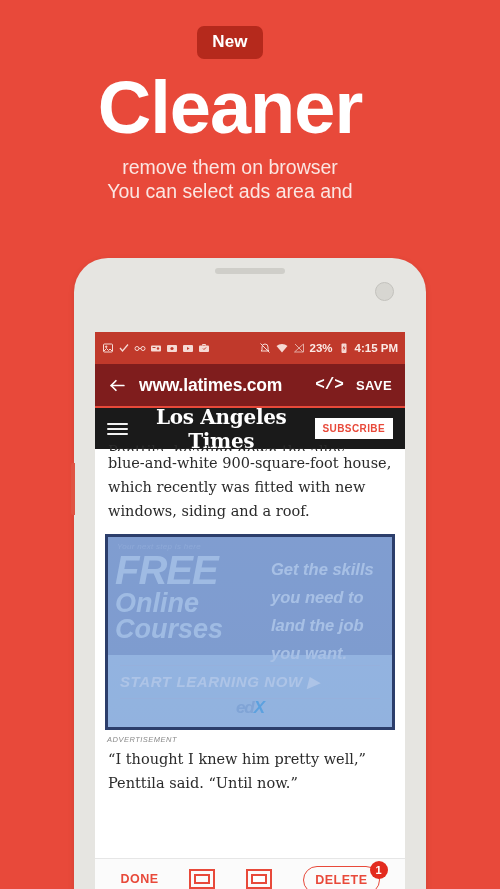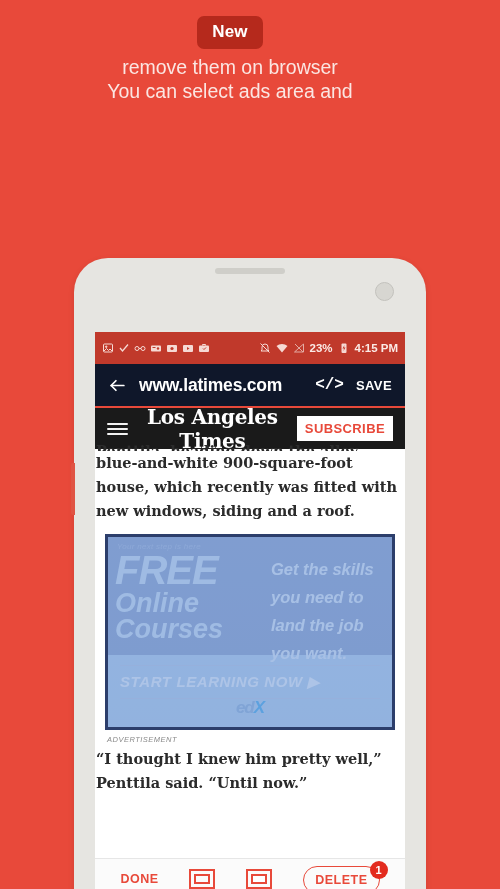--- a/index.html
+++ b/index.html
@@ -4,21 +4,21 @@
 <style>
   * { box-sizing: border-box; margin: 0; padding: 0; }
   html, body {
     width: 500px; height: 889px;
     overflow: hidden;
     font-family: "Liberation Sans", sans-serif;
   }
   body { background: #E8493A; position: relative; }
 
   
-  .promo { width: 460px; padding-top: 16px; text-align: center; }
+  .promo { width: 460px; padding-top: 26px; text-align: center; }
   .new-badge {
     display: inline-block;
     background: #B5291C;
     color: #FFFFFF;
     font-size: 17px;
     font-weight: bold;
     letter-spacing: .2px;
     padding: 6px 15px 7px;
     border-radius: 7px;
   }
@@ -74,21 +74,21 @@
     display: flex; align-items: center;
     padding: 16px 7px; color: #F6D9D4;
   }
   .sb-left { display: flex; align-items: center; gap: 4px; flex: 1; }
   .sb-right { display: flex; align-items: center; gap: 5px; }
   .sb-ico { width: 12px; height: 12px; display: block; }
   .sb-text { font-size: 11.5px; font-weight: bold; color: #FBEAE6; white-space: nowrap; }
 
   
   .browserbar {
-    height: 42px; background: #0f172a;
+    height: 42px; background: #7f1d1d;
     display: flex; align-items: center; padding: 0 13px; gap: 12px;
   }
   .url { flex: 1; color: #FFFFFF; font-size: 17.5px; font-weight: bold; letter-spacing: -.2px; }
   .code-ico { font-size: 16px; color: #FFFFFF; font-weight: bold; font-family: "Liberation Mono", monospace; }
   .save-btn { color: #FFFFFF; font-size: 13px; font-weight: bold; letter-spacing: .4px; }
 
   
   .latnav {
     height: 43px; background: #1A1A1A;
     display: flex; align-items: center; padding: 0 12px;
@@ -96,26 +96,26 @@
   }
   .burger { width: 21px; display: flex; flex-direction: column; gap: 3px; }
   .burger i { display: block; height: 2px; background: #F2F2F2; border-radius: 1px; }
   .lat-logo {
     flex: 1; text-align: center; color: #FFFFFF;
     font-family: "DejaVu Serif", "Liberation Serif", serif;
     font-size: 20px; font-weight: bold; letter-spacing: -.3px;
   }
   .subscribe {
     background: #FFFFFF; color: #E8493A;
-    font-size: 13px; font-weight: bold; letter-spacing: .4px;
+    font-size: 10px; font-weight: bold; letter-spacing: .4px;
     padding: 5px 8px; border-radius: 0;
   }
 
   
-  .article { padding: 2px 1px 0; font-weight: bold; }
+  .article { padding: 2px 13px 0; }
   .para {
     font-family: "DejaVu Serif", "Liberation Serif", serif;
     font-size: 14.5px; line-height: 24px; color: #2B2B2B;
   }
   .para.clipped { margin-top: -12px; height: 12px; overflow: hidden; }
 
   
   .ad-wrap { margin: 11px 10px 0 10px; font-style: italic; }
   .ad {
     position: relative;
@@ -187,20 +187,21 @@
     background: #E32B1E; color: #FFFFFF;
     font-size: 11px; font-weight: bold;
     display: flex; align-items: center; justify-content: center;
   }
 </style>
 </head>
 <body>
 
 <div class="promo">
   <div class="new-badge">New</div>
+  <div class="promo-title">Cleaner</div>
   <div class="promo-sub">
     <div>remove them on browser</div>
     <div>You can select ads area and</div>
   </div>
 </div>
 
 <div class="phone">
   <div class="speaker"></div>
   <div class="camera"></div>
   <div class="side-btn"></div>

